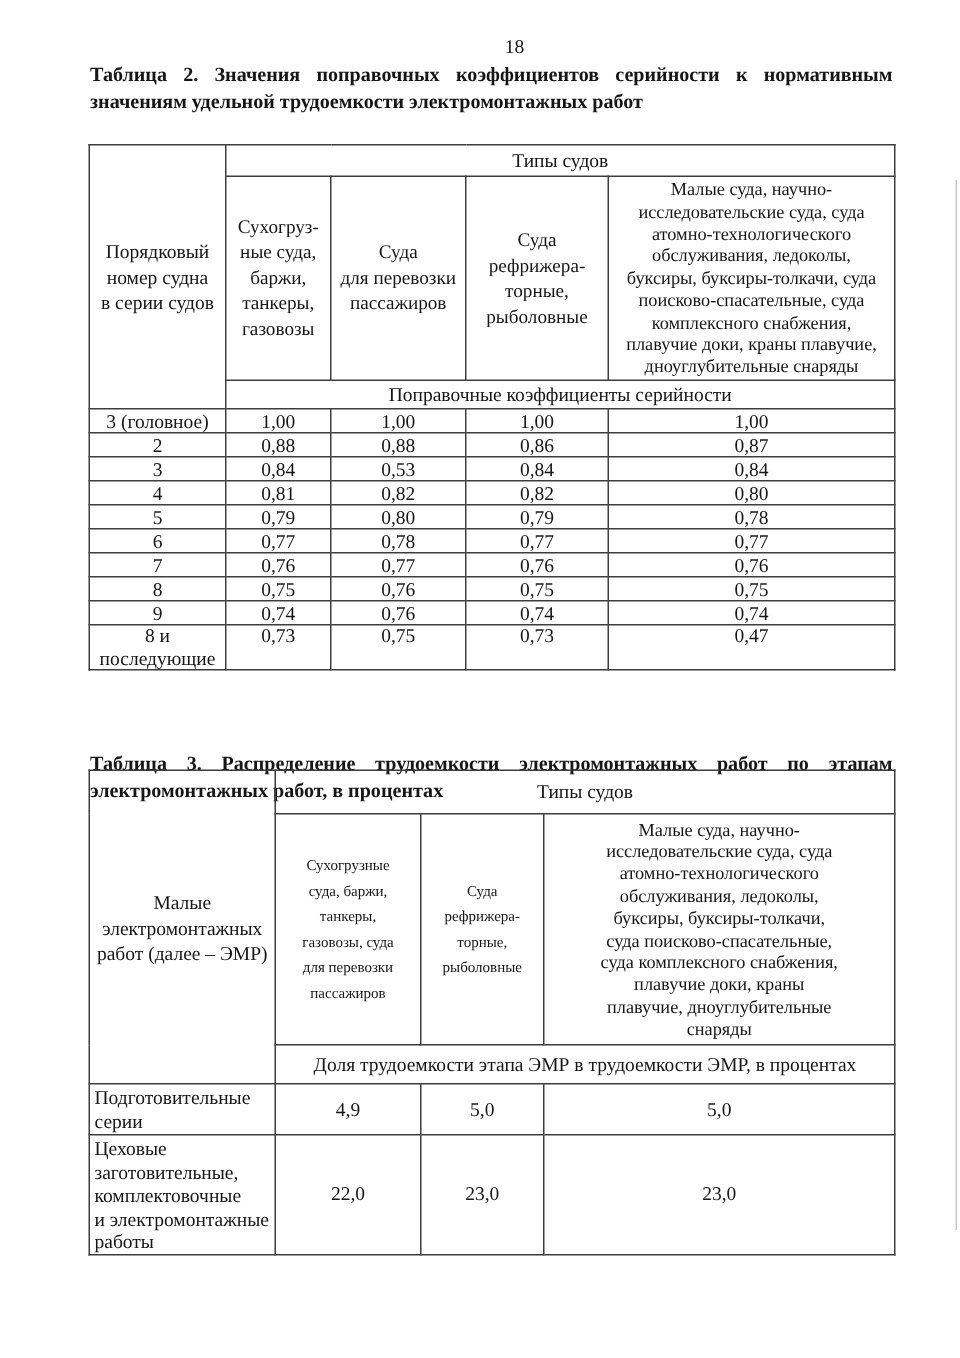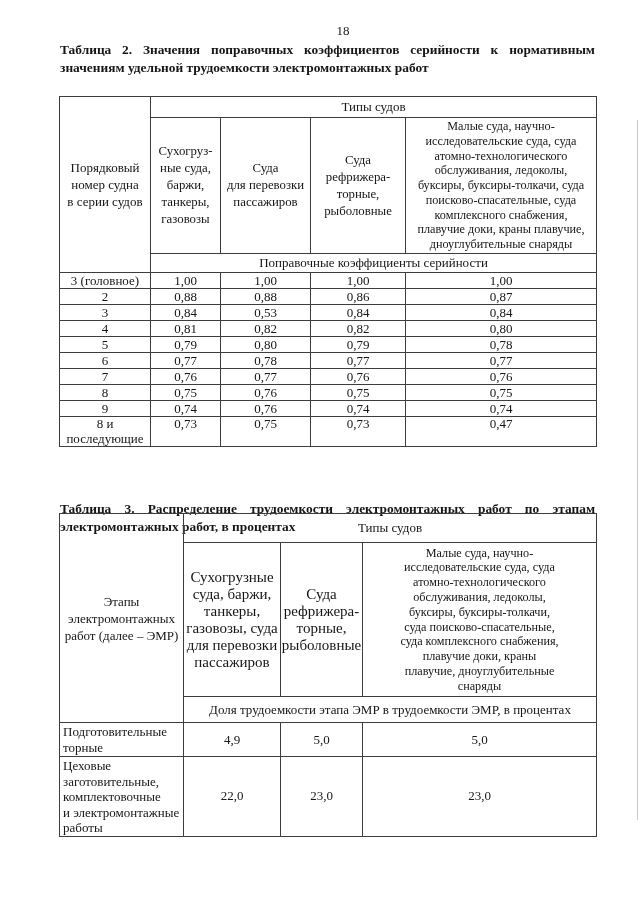--- a/index.html
+++ b/index.html
@@ -80,21 +80,21 @@
   .t2 tr.sub td   { height: 18px; }
   .t2 tr.data td  { height: 15px; line-height: 15px; }
   .t2 tr.tall td  { height: 28px; vertical-align: top; line-height: 14.5px; }
 
   
   .t3 col.c1 { width: 124px; }
   .t3 col.c2 { width: 97px; }
   .t3 col.c3 { width: 82px; }
   .t3 col.c4 { width: 234px; }
   .t3 tr.grp td   { height: 28px; }
-  .t3 tr.types td { height: 153px; line-height: 17px; font-size: 15px; }
+  .t3 tr.types td { height: 153px; line-height: 17px; font-size: 10px; }
   .t3 tr.types td.long { font-size: 12.2px; line-height: 14.8px; }
   .t3 tr.sub td   { height: 25px; margin-top: 36px; }
   .t3 tr.r1 td    { height: 32px; }
   .t3 tr.r2 td    { height: 73px; }
   .t3 td.rlabel {
     text-align: left;
     vertical-align: top;
     padding: 1px 3px 0 3px;
     line-height: 15.5px;
   }
@@ -228,21 +228,21 @@
 
   <table class="doc t3">
     <colgroup>
       <col class="c1">
         <col class="c2">
         <col class="c3">
         <col class="c4">
     </colgroup>
     <tbody>
       <tr class="grp">
-        <td rowspan="3" class="corner pre">Этапы
+        <td rowspan="3" class="corner pre">Малые
 электромонтажных
 работ (далее – ЭМР)</td>
         <td colspan="3">Типы судов</td>
       </tr>
       <tr class="types">
         <td class="pre">Сухогрузные
 суда, баржи,
 танкеры,
 газовозы, суда
 для перевозки
@@ -260,21 +260,21 @@
 суда комплексного снабжения,
 плавучие доки, краны
 плавучие, дноуглубительные
 снаряды</td>
       </tr>
       <tr class="sub">
         <td colspan="3">Доля трудоемкости этапа ЭМР в трудоемкости ЭМР, в процентах</td>
       </tr>
       <tr class="r1">
         <td class="rlabel pre">Подготовительные
-торные</td>
+серии</td>
         <td>4,9</td>
         <td>5,0</td>
         <td>5,0</td>
       </tr>
       <tr class="r2">
         <td class="rlabel pre">Цеховые
 заготовительные,
 комплектовочные
 и электромонтажные
 работы</td>

